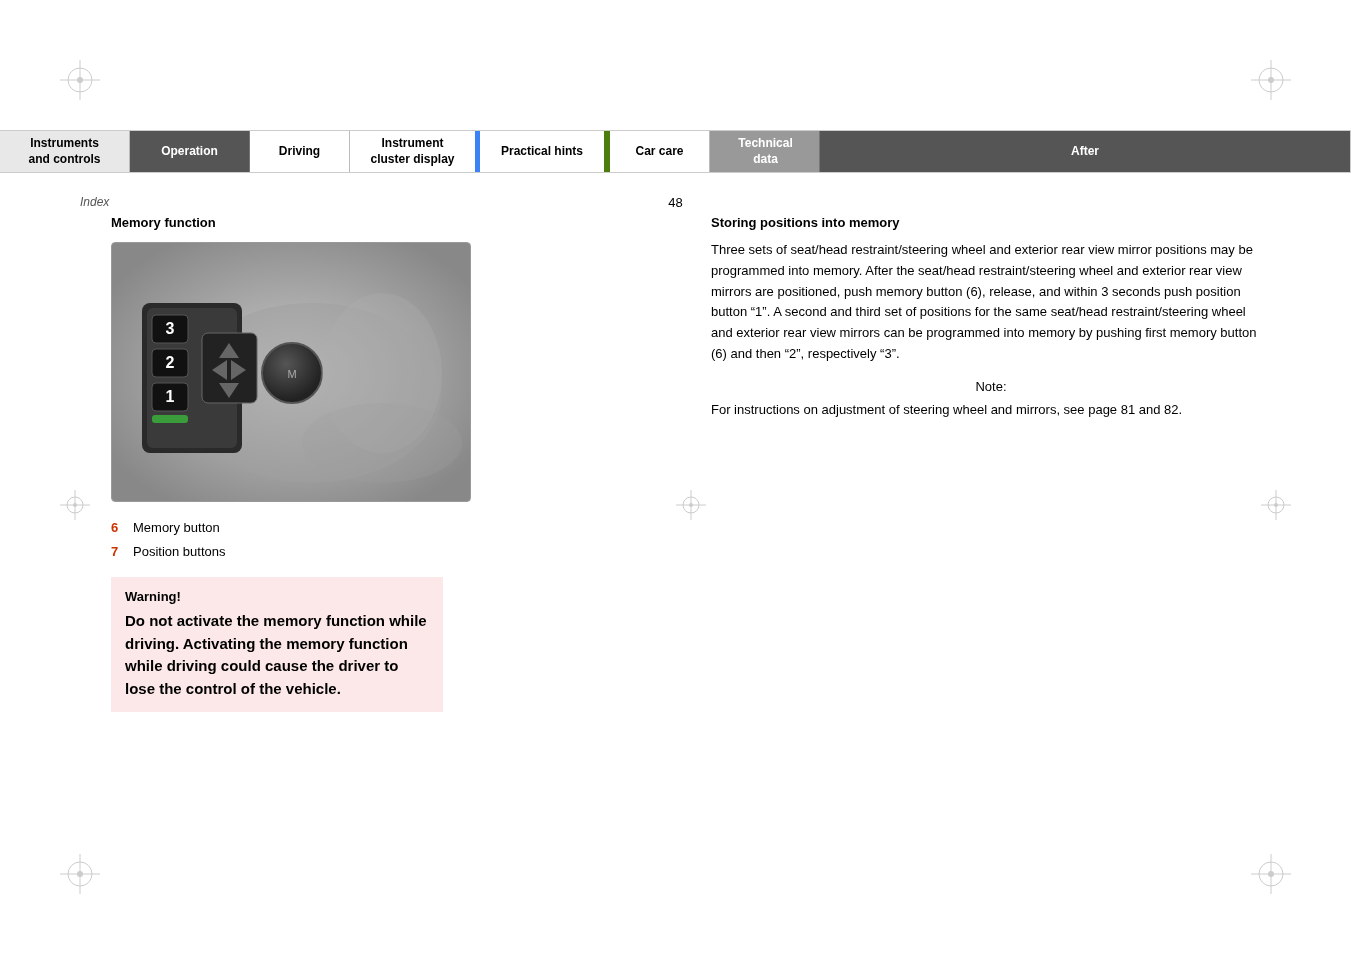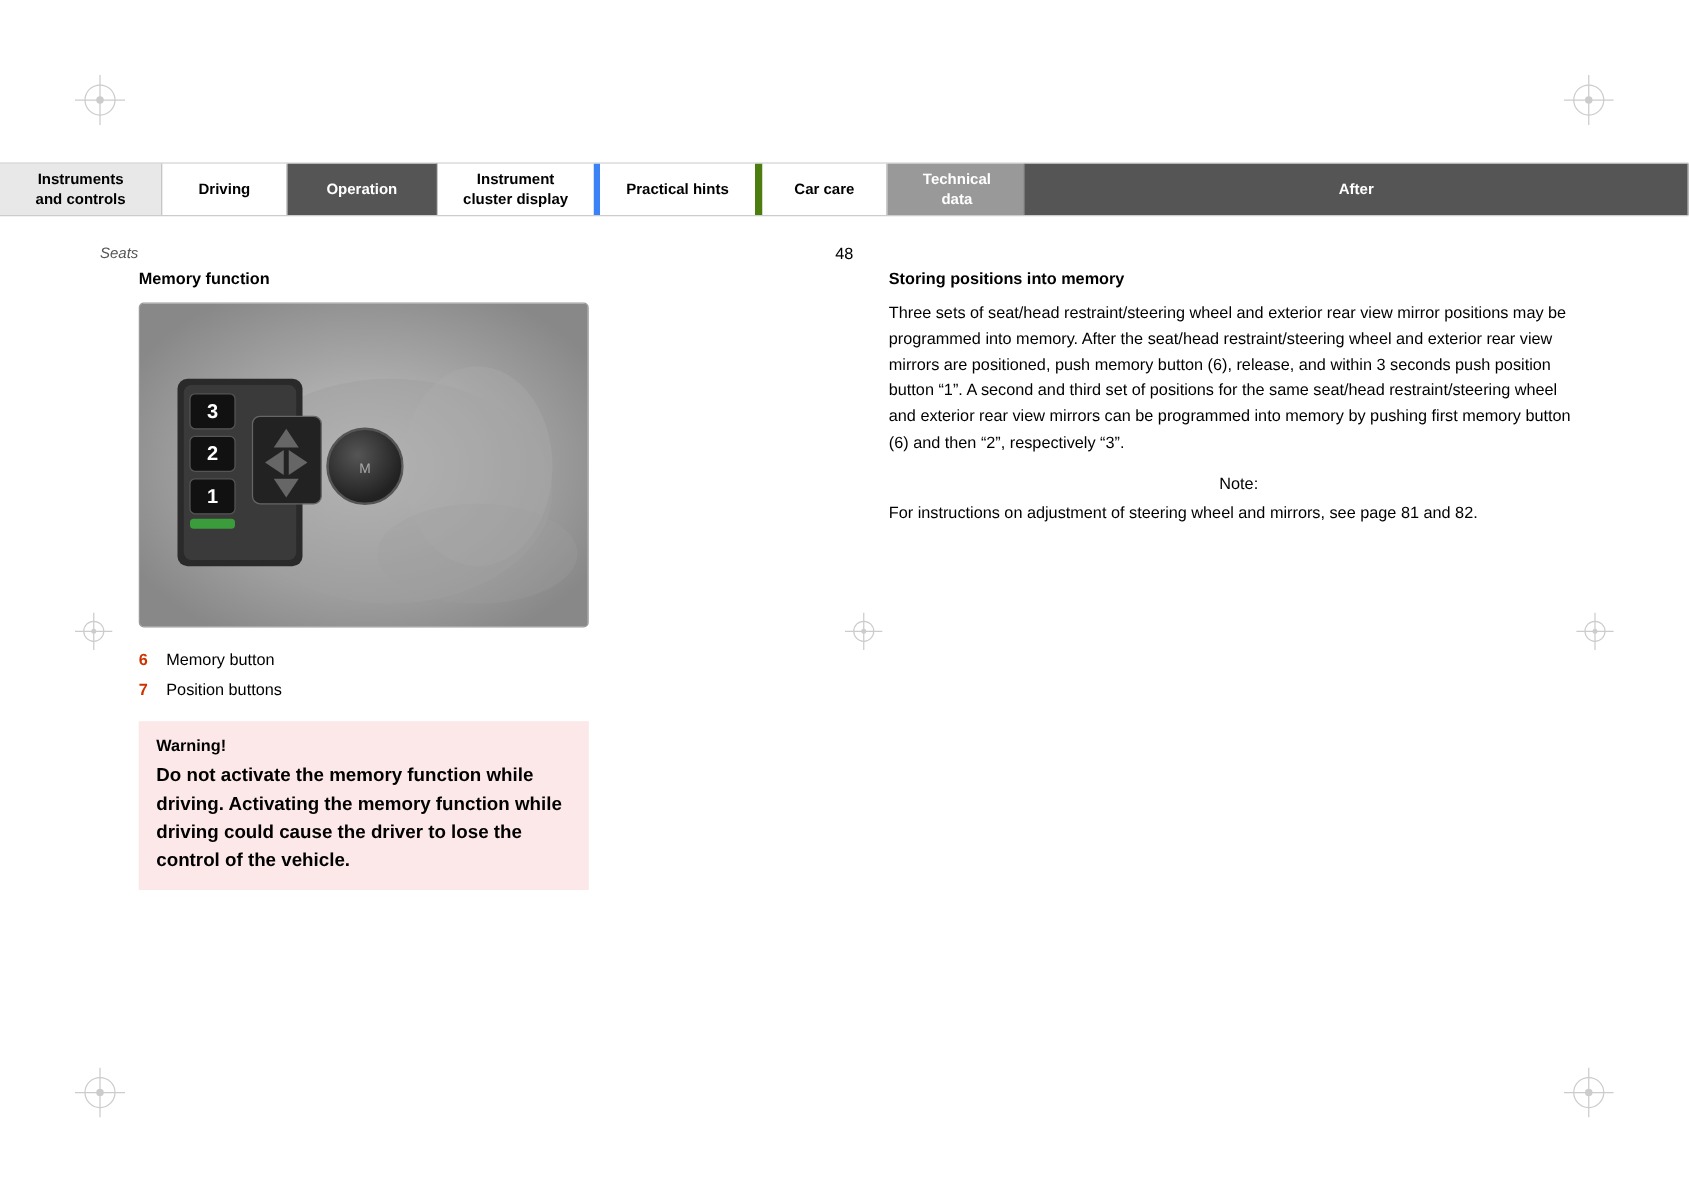--- a/index.html
+++ b/index.html
@@ -139,21 +139,21 @@
       color: #cc3300;
       min-width: 16px;
       margin-right: 6px;
     }
 
     .warning-box {
       background: #fce8e8;
       border: none;
       padding: 12px 14px;
       margin-top: 8px;
-      width: 360px;
+      width: 332px;
     }
     .warning-title {
       font-weight: bold;
       font-size: 13px;
       margin-bottom: 6px;
     }
     .warning-text {
       font-weight: bold;
       font-size: 15px;
       line-height: 1.5;
@@ -243,25 +243,25 @@
       <line x1="15" y1="0" x2="15" y2="30" stroke="#ccc" stroke-width="1"></line>
       <line x1="0" y1="15" x2="30" y2="15" stroke="#ccc" stroke-width="1"></line>
     </svg>
 </div>
 
 <nav class="nav-bar">
   <div class="nav-item light-gray" style="background:#e8e8e8; color:#000; border-right:1px solid #bbb; min-width:130px;">
     <span style="white-space:pre-line;">Instruments
 and controls</span>
   </div>
+  <div class="nav-item active" style="background:#555; color:#fff; border-right:1px solid #777; min-width:120px;">
+    <span>Operation</span>
+  </div>
   <div class="nav-item white" style="background:#fff; color:#000; border-right:1px solid #bbb; min-width:100px;">
     <span>Driving</span>
-  </div>
-  <div class="nav-item active" style="background:#555; color:#fff; border-right:1px solid #777; min-width:120px;">
-    <span>Operation</span>
   </div>
   <div class="nav-item white" style="background:#fff; color:#000; border-right:5px solid #3b82f6; min-width:130px;">
     <span style="white-space:pre-line;">Instrument
 cluster display</span>
   </div>
   <div class="nav-item white" style="background:#fff; color:#000; border-right:6px solid #4d7c0f; min-width:130px;">
     <span>Practical hints</span>
   </div>
   <div class="nav-item white" style="background:#fff; color:#000; border-right:1px solid #bbb; min-width:100px;justify-content:center;">
     <span>Car care</span>
@@ -269,21 +269,21 @@
   <div class="nav-item dark-gray" style="background:#999; color:#fff; border-right:1px solid #777; min-width:110px;padding-left:14px;">
     <span style="white-space:pre-line;">Technical
 data</span>
   </div>
   <div class="nav-item active" style="background:#555; color:#fff; flex:1;">
     <span>After</span>
   </div>
 </nav>
 
 <div class="breadcrumb">
-  <span>Seats</span>
+  <span>Index</span>
 </div>
 
 <div class="page-number">
   <span>48</span>
 </div>
 
 <div class="content-area">
 
   <div class="left-col">
     <div class="section-title">

